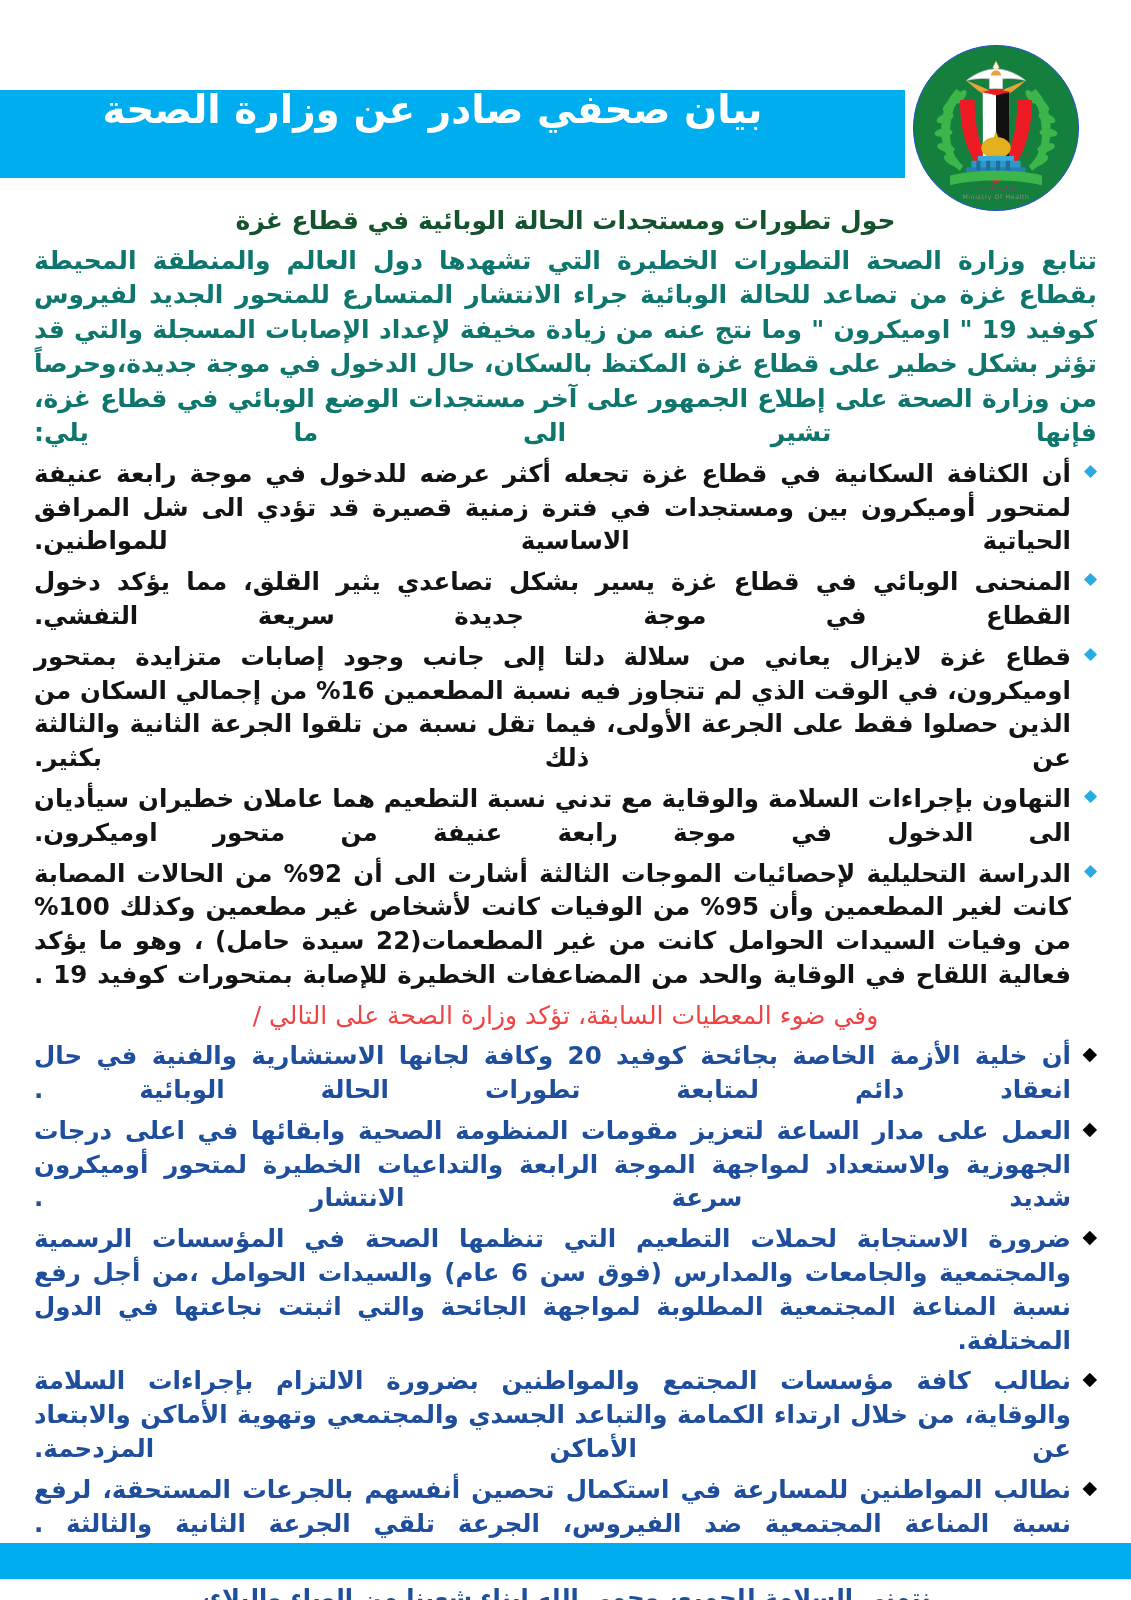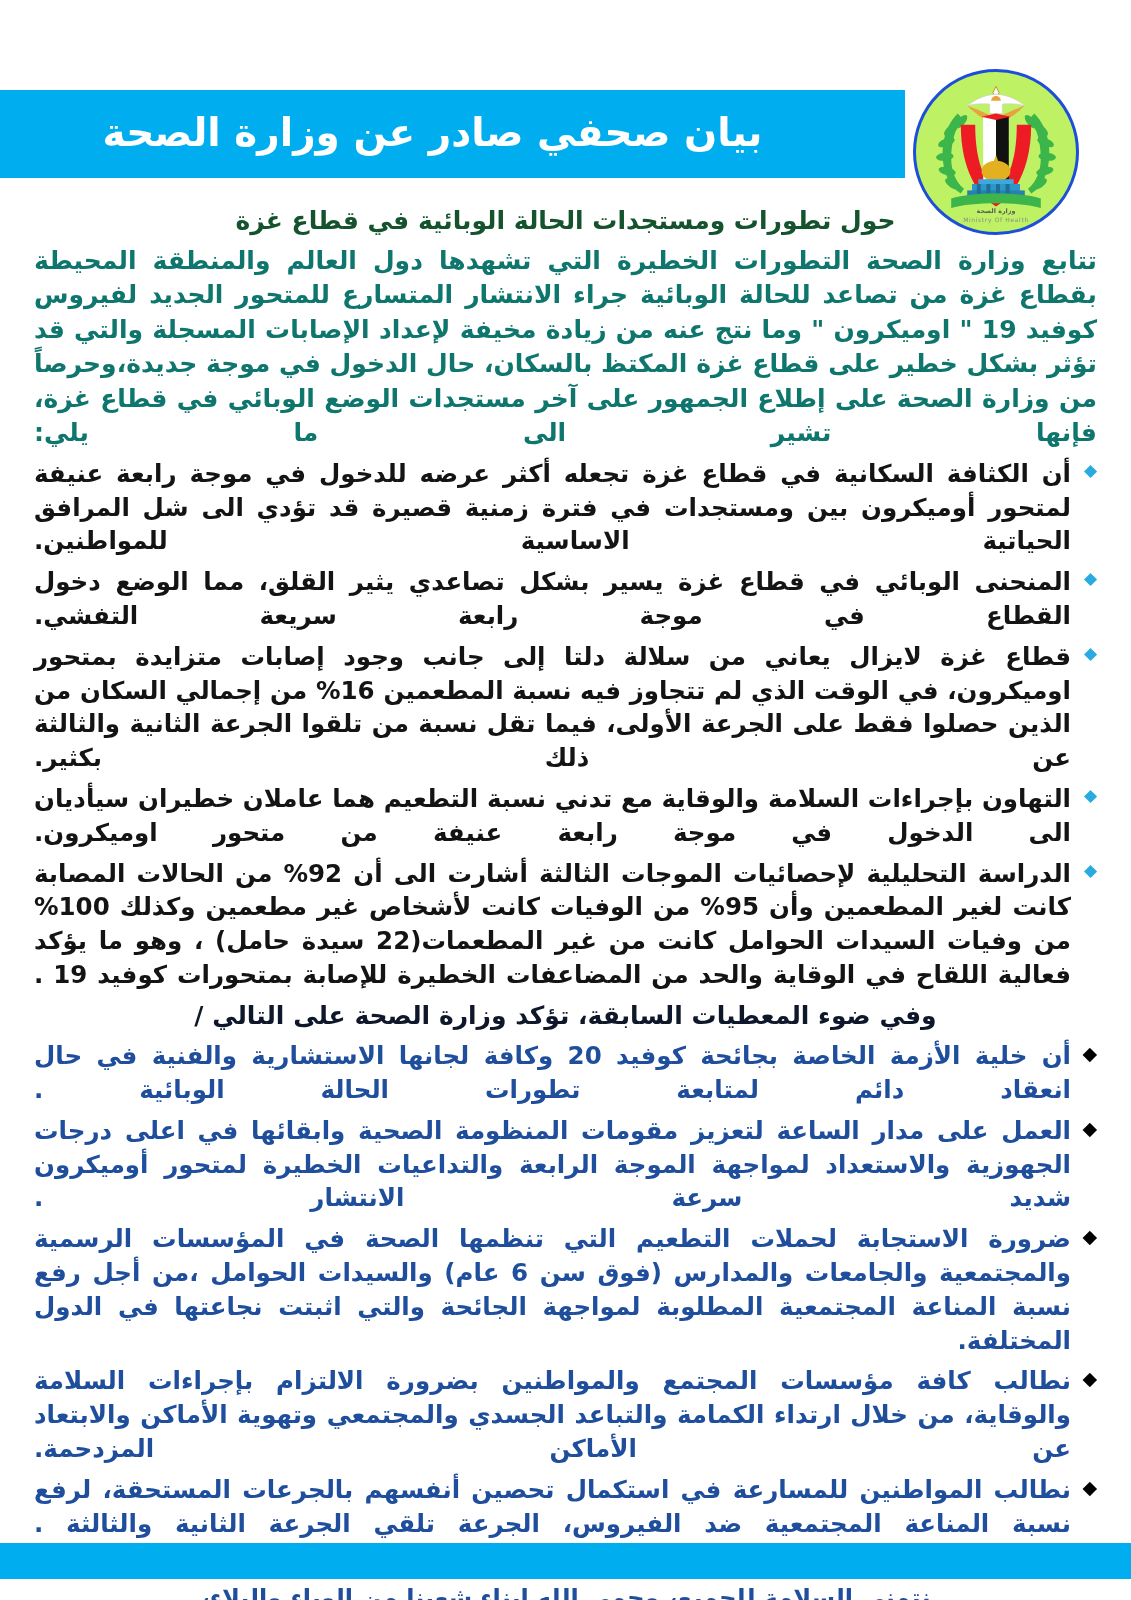--- a/index.html
+++ b/index.html
@@ -22,44 +22,43 @@
     height: 200px;
   }
   .header-bar {
     position: absolute;
     top: 90px;
     left: 0;
     width: 905px;
     height: 88px;
     background: #00AEEF;
     display: flex;
-    align-items: center;
     justify-content: center;
   }
   .header-title {
     color: #ffffff;
     font-size: 39px;
     font-weight: bold;
     letter-spacing: -0.5px;
     line-height: 1;
     padding-bottom: 4px;
     padding-right: 40px;
     white-space: nowrap;
   }
 
   
   .logo-wrap {
     position: absolute;
-    top: 69px;
+    top: 45px;
     right: 52px;
     width: 166px;
     height: 166px;
     border-radius: 50%;
-    background: #bef264;
-    border: 3px solid #1d4ed8;
+    background: #15803d;
+    border: 1px solid #1d4ed8;
     overflow: hidden;
   }
   .logo-wrap svg { display: block; width: 100%; height: 100%; }
 
   
   .doc-body {
     padding: 0 34px 0 34px;
     text-align: justify;
     text-align-last: center;
   }
@@ -107,23 +106,23 @@
 
   
   ul.findings li { color: #141414; }
   ul.findings li .bullet-marker { color: #29ABE2; }
 
   
   ul.actions li { color: #1F4E9C; }
   ul.actions li .bullet-marker { color: #000000; font-size: 19px; top: 0.26em; }
 
   .lead-line {
-    color: #0f172a;
+    color: #ef4444;
     font-size: 25px;
-    font-weight: bold;
+    font-weight: normal;
     text-align: center;
     margin: 2px 0 6px 0;
     line-height: 1.38;
   }
   .closing {
     color: #1F4E9C;
     font-size: 24px;
     font-weight: bold;
     text-align: center;
     margin: 44px 0 0 0;
@@ -221,21 +220,21 @@
 
   <p class="intro">تتابع وزارة الصحة التطورات الخطيرة التي تشهدها دول العالم والمنطقة المحيطة بقطاع غزة من تصاعد للحالة الوبائية جراء الانتشار المتسارع للمتحور الجديد لفيروس كوفيد 19 " اوميكرون " وما نتج عنه من زيادة مخيفة لإعداد الإصابات المسجلة والتي قد تؤثر بشكل خطير على قطاع غزة المكتظ بالسكان، حال الدخول في موجة جديدة،وحرصاً من وزارة الصحة على إطلاع الجمهور على آخر مستجدات الوضع الوبائي في قطاع غزة، فإنها تشير الى ما يلي:</p>
 
   <ul class="bullets findings">
     <li>
       <span class="bullet-marker">◆</span>
       <span>أن الكثافة السكانية في قطاع غزة تجعله أكثر عرضه للدخول في موجة رابعة عنيفة لمتحور أوميكرون بين ومستجدات في فترة زمنية قصيرة قد تؤدي الى شل المرافق الحياتية الاساسية للمواطنين.</span>
     </li>
     <li>
       <span class="bullet-marker">◆</span>
-      <span>المنحنى الوبائي في قطاع غزة يسير بشكل تصاعدي يثير القلق، مما الوضع دخول القطاع في موجة رابعة سريعة التفشي.</span>
+      <span>المنحنى الوبائي في قطاع غزة يسير بشكل تصاعدي يثير القلق، مما يؤكد دخول القطاع في موجة جديدة سريعة التفشي.</span>
     </li>
     <li>
       <span class="bullet-marker">◆</span>
       <span>قطاع غزة لايزال يعاني من سلالة دلتا إلى جانب وجود إصابات متزايدة بمتحور اوميكرون، في الوقت الذي لم تتجاوز فيه نسبة المطعمين 16% من إجمالي السكان من الذين حصلوا فقط على الجرعة الأولى، فيما تقل نسبة من تلقوا الجرعة الثانية والثالثة عن ذلك بكثير.</span>
     </li>
     <li>
       <span class="bullet-marker">◆</span>
       <span>التهاون بإجراءات السلامة والوقاية مع تدني نسبة التطعيم هما عاملان خطيران سيأديان الى الدخول في موجة رابعة عنيفة من متحور اوميكرون.</span>
     </li>
     <li>

